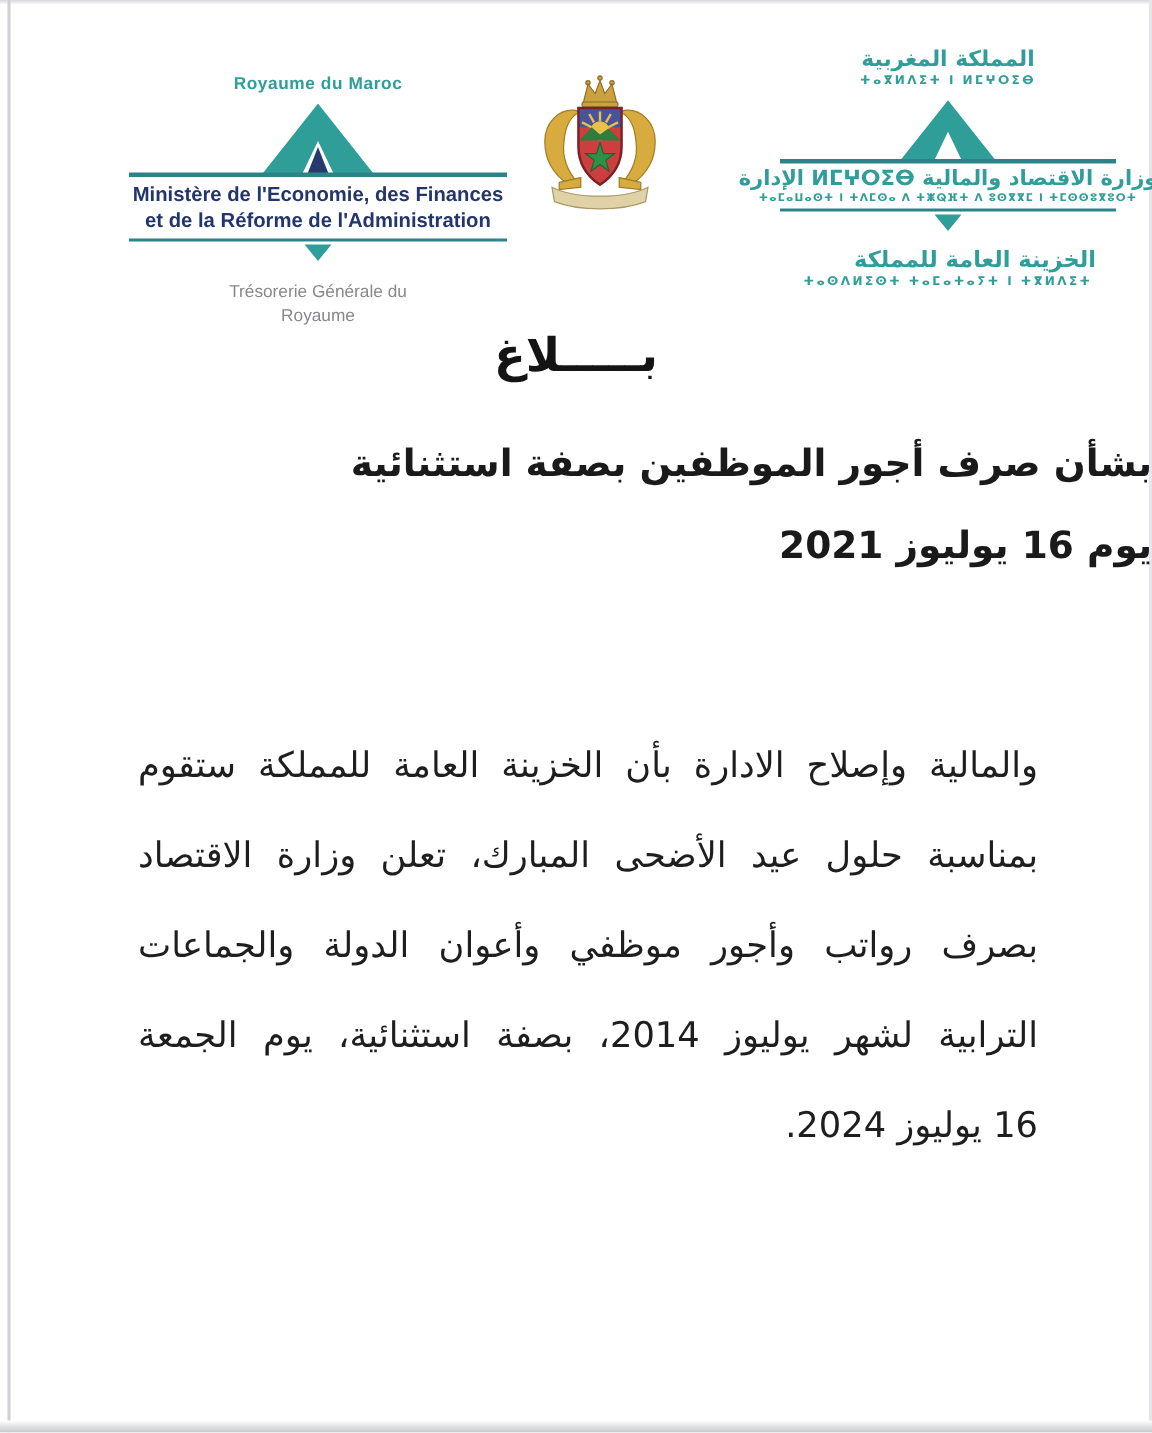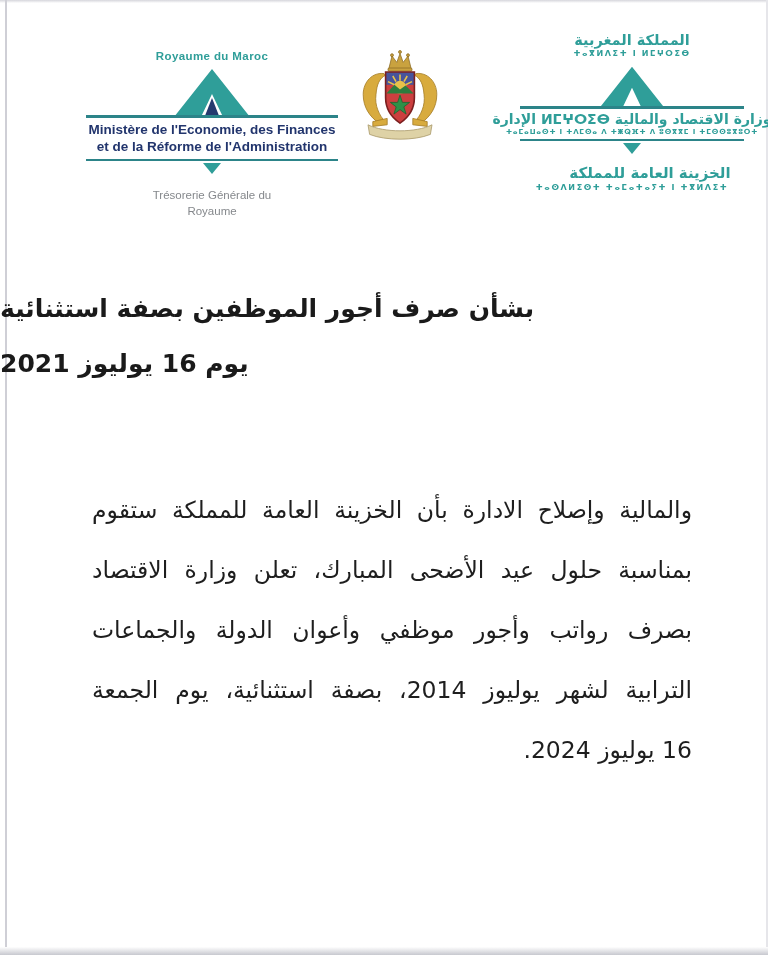--- a/index.html
+++ b/index.html
@@ -33,21 +33,21 @@
   .ar-kingdom{color:#2f9e99;font-weight:bold;font-size:14.5px;direction:rtl;}
   .tifinagh{color:#2f9e99;font-size:8px;letter-spacing:1.6px;margin-top:1px;white-space:nowrap;font-weight:bold;}
   .tifinagh.tiny{font-size:7px;letter-spacing:.8px;}
   .chevron-sm{display:block;margin-top:8px;}
   .ministry-ar{color:#2f9e99;font-weight:bold;font-size:14px;margin-top:2px;direction:rtl;white-space:nowrap;}
   .treasury-ar{color:#2f9e99;font-weight:bold;font-size:15px;margin-top:10px;letter-spacing:1px;direction:rtl;margin-left:36px;}
 
   
   .title{position:absolute;left:0;top:219px;width:100%;text-align:center;font-weight:bold;
          font-size:31px;color:#141414;direction:rtl;}
-  .subtitle{position:absolute;left:0;width:100%;text-align:left;font-weight:bold;
+  .subtitle{position:absolute;left:0;width:100%;text-align:right;font-weight:bold;
             font-size:25px;color:#1a1a1a;direction:rtl;}
   .sub1{top:294px;}
   .sub2{top:349px;}
   .body-text{position:absolute;left:92px;top:480px;width:600px;direction:rtl;color:#1e1e1e;font-size:23.5px;}
   .body-line{height:60px;line-height:60px;text-align-last:justify;}
   .body-line.last{text-align-last:right;}
 </style>
 </head>
 <body>
 
@@ -116,20 +116,21 @@
     </svg>
     <div class="rule"></div>
     <div class="ministry-ar" dir="rtl">وزارة الاقتصاد والمالية ⵍⵎⵖⵔⵉⴱ الإدارة</div>
     <div class="tifinagh tiny">ⵜⴰⵎⴰⵡⴰⵙⵜ ⵏ ⵜⴷⵎⵙⴰ ⴷ ⵜⵥⵕⴼⵜ ⴷ ⵓⵙⴳⴳⵎ ⵏ ⵜⵎⵙⵙⵓⴳⵓⵔⵜ</div>
     <div class="rule2"></div>
     <div class="down-tri"></div>
     <div class="treasury-ar" dir="rtl">الخزينة العامة للمملكة</div>
     <div class="tifinagh">ⵜⴰⵙⴷⵍⵉⵙⵜ ⵜⴰⵎⴰⵜⴰⵢⵜ ⵏ ⵜⴳⵍⴷⵉⵜ</div>
   </div>
 
+  <div class="title" dir="rtl">بـــــلاغ</div>
   <div class="subtitle sub1" dir="rtl">بشأن صرف أجور الموظفين بصفة استثنائية</div>
   <div class="subtitle sub2" dir="rtl">يوم 16 يوليوز 2021</div>
 
   <div class="body-text" dir="rtl">
     <div class="body-line">والمالية وإصلاح الادارة بأن الخزينة العامة للمملكة ستقوم</div>
     <div class="body-line">بمناسبة حلول عيد الأضحى المبارك، تعلن وزارة الاقتصاد</div>
     <div class="body-line">بصرف رواتب وأجور موظفي وأعوان الدولة والجماعات</div>
     <div class="body-line">الترابية لشهر يوليوز 2014، بصفة استثنائية، يوم الجمعة</div>
     <div class="body-line last">16 يوليوز 2024.</div>
   </div>

